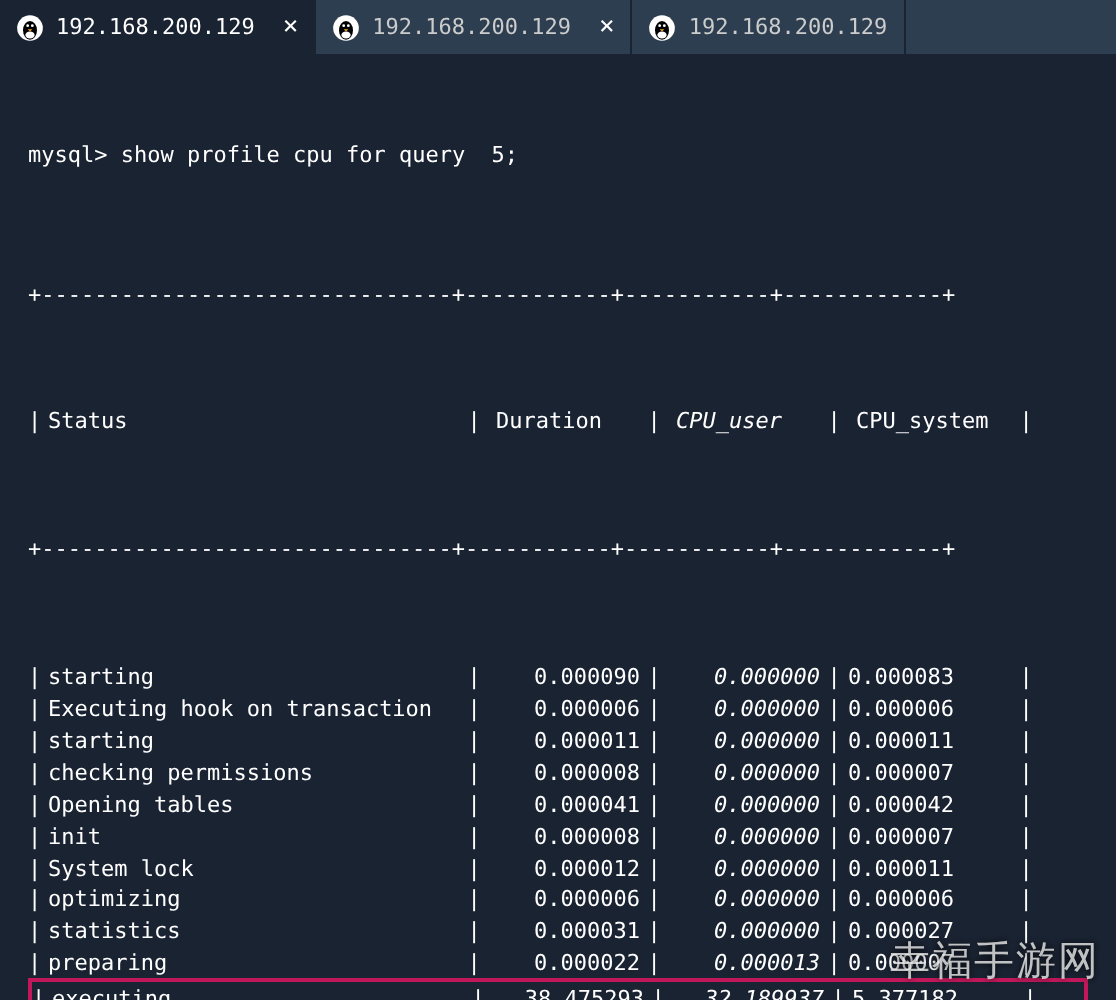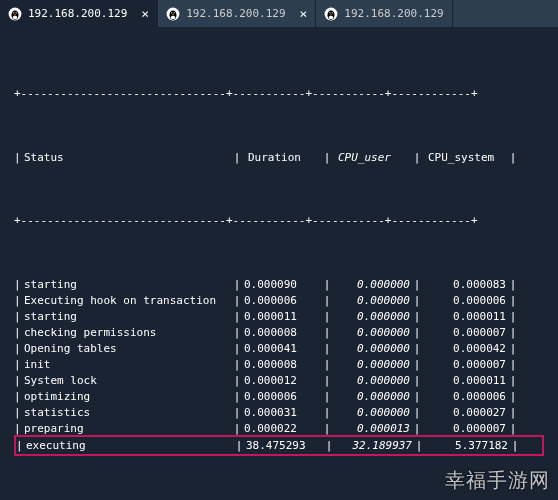--- a/index.html
+++ b/index.html
@@ -58,23 +58,23 @@
     color: #ffffff;
     letter-spacing: 0;
   }
   .hdr-row, .data-row {
     display: flex;
   }
   .cell {
     display: inline-block;
   }
   .c-status { width: 206px; }
-  .c-dur    { width: 76px; }
+  .c-dur    { width: 76px; text-align: right; }
   .c-user   { width: 76px; text-align: right; font-style: italic; }
-  .c-sys    { width: 82px; text-align: right; }
+  .c-sys    { width: 82px; text-align: left; }
   .pipe { display:inline-block; width:14px; text-align:center; }
   .pipe-l { display:inline-block; width:10px; }
   .hl {
     border: 2px solid #c2185b;
     margin: -1px 0;
     padding-top: 1px;
   }
   .watermark {
     position: absolute;
     right: 8px;
@@ -128,20 +128,23 @@
           <circle cx="10" cy="10" r="1.2" fill="#fff"></circle>
           <circle cx="14" cy="10" r="1.2" fill="#fff"></circle>
           <path d="M10 13 L14 13 L12 15 Z" fill="#f9a825"></path>
         </svg>
       </span>
       <span>192.168.200.129</span>
     </div>
   </div>
 
 <div class="terminal">
+  <div class="cmdline">
+    <span>mysql&gt;</span>&nbsp;<span>show profile cpu for query  5;</span>
+  </div>
 
   <div class="sep">+-------------------------------+-----------+-----------+------------+</div>
 
   <div class="hdr-row">
     <span class="pipe-l">|</span><span class="cell c-status">Status</span><span class="pipe">|</span><span class="cell c-dur" style="text-align:left;padding-left:4px">Duration</span><span class="pipe">|</span><span class="cell c-user" style="text-align:left;padding-left:4px">CPU_user</span><span class="pipe">|</span><span class="cell c-sys" style="text-align:left;padding-left:4px">CPU_system</span><span class="pipe">|</span>
   </div>
 
   <div class="sep">+-------------------------------+-----------+-----------+------------+</div>
 
   <div id="rows"><div class="data-row"><span class="pipe-l">|</span><span class="cell c-status">starting</span><span class="pipe">|</span><span class="cell c-dur">0.000090</span><span class="pipe">|</span><span class="cell c-user">0.000000</span><span class="pipe">|</span><span class="cell c-sys">0.000083</span><span class="pipe">|</span></div><div class="data-row"><span class="pipe-l">|</span><span class="cell c-status">Executing hook on transaction</span><span class="pipe">|</span><span class="cell c-dur">0.000006</span><span class="pipe">|</span><span class="cell c-user">0.000000</span><span class="pipe">|</span><span class="cell c-sys">0.000006</span><span class="pipe">|</span></div><div class="data-row"><span class="pipe-l">|</span><span class="cell c-status">starting</span><span class="pipe">|</span><span class="cell c-dur">0.000011</span><span class="pipe">|</span><span class="cell c-user">0.000000</span><span class="pipe">|</span><span class="cell c-sys">0.000011</span><span class="pipe">|</span></div><div class="data-row"><span class="pipe-l">|</span><span class="cell c-status">checking permissions</span><span class="pipe">|</span><span class="cell c-dur">0.000008</span><span class="pipe">|</span><span class="cell c-user">0.000000</span><span class="pipe">|</span><span class="cell c-sys">0.000007</span><span class="pipe">|</span></div><div class="data-row"><span class="pipe-l">|</span><span class="cell c-status">Opening tables</span><span class="pipe">|</span><span class="cell c-dur">0.000041</span><span class="pipe">|</span><span class="cell c-user">0.000000</span><span class="pipe">|</span><span class="cell c-sys">0.000042</span><span class="pipe">|</span></div><div class="data-row"><span class="pipe-l">|</span><span class="cell c-status">init</span><span class="pipe">|</span><span class="cell c-dur">0.000008</span><span class="pipe">|</span><span class="cell c-user">0.000000</span><span class="pipe">|</span><span class="cell c-sys">0.000007</span><span class="pipe">|</span></div><div class="data-row"><span class="pipe-l">|</span><span class="cell c-status">System lock</span><span class="pipe">|</span><span class="cell c-dur">0.000012</span><span class="pipe">|</span><span class="cell c-user">0.000000</span><span class="pipe">|</span><span class="cell c-sys">0.000011</span><span class="pipe">|</span></div><div class="data-row"><span class="pipe-l">|</span><span class="cell c-status">optimizing</span><span class="pipe">|</span><span class="cell c-dur">0.000006</span><span class="pipe">|</span><span class="cell c-user">0.000000</span><span class="pipe">|</span><span class="cell c-sys">0.000006</span><span class="pipe">|</span></div><div class="data-row"><span class="pipe-l">|</span><span class="cell c-status">statistics</span><span class="pipe">|</span><span class="cell c-dur">0.000031</span><span class="pipe">|</span><span class="cell c-user">0.000000</span><span class="pipe">|</span><span class="cell c-sys">0.000027</span><span class="pipe">|</span></div><div class="data-row"><span class="pipe-l">|</span><span class="cell c-status">preparing</span><span class="pipe">|</span><span class="cell c-dur">0.000022</span><span class="pipe">|</span><span class="cell c-user">0.000013</span><span class="pipe">|</span><span class="cell c-sys">0.000007</span><span class="pipe">|</span></div><div class="data-row hl"><span class="pipe-l">|</span><span class="cell c-status">executing</span><span class="pipe">|</span><span class="cell c-dur">38.475293</span><span class="pipe">|</span><span class="cell c-user">32.189937</span><span class="pipe">|</span><span class="cell c-sys">5.377182</span><span class="pipe">|</span></div></div>

